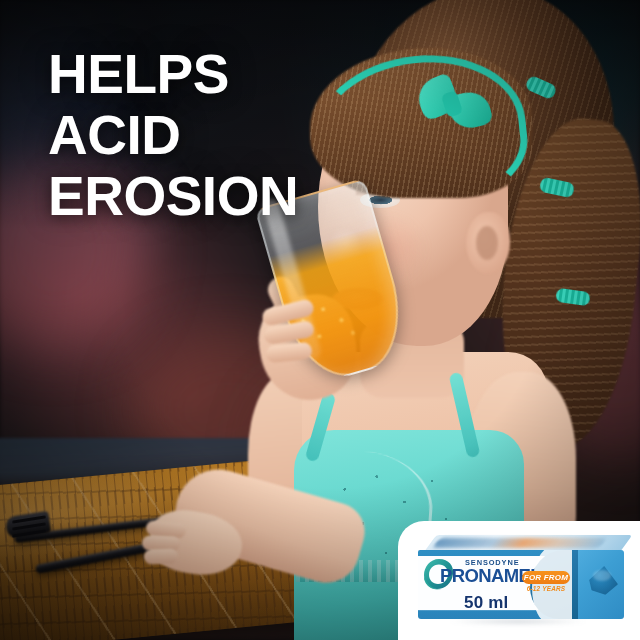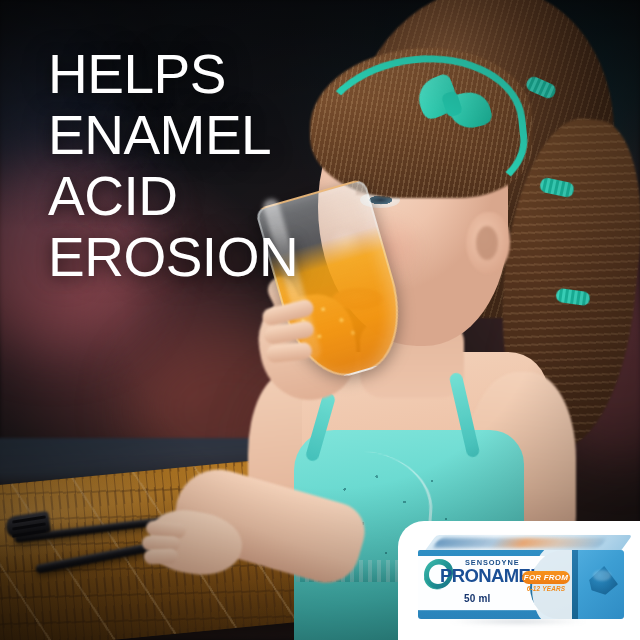--- a/index.html
+++ b/index.html
@@ -371,21 +371,21 @@
   .hf3{left:-2px;top:344px;width:46px;transform:rotate(-6deg);}
   .thumb{
     position:absolute;left:4px;top:276px;width:26px;height:44px;
     transform:rotate(-26deg);border-radius:14px;
     background:linear-gradient(180deg,#f6d6be,#ddad91);filter:blur(1px);
   }
 
   
   .headline{
     position:absolute;left:48px;top:44px;z-index:30;
-    font-weight:normal;color:#ffffff;
+    font-weight:bold;color:#ffffff;
     font-size:55px;line-height:61px;letter-spacing:-.5px;
     text-transform:uppercase;
     text-shadow:0 2px 14px rgba(0,0,0,.55), 0 0 30px rgba(0,0,0,.35);
     white-space:nowrap;
   }
   .headline .ln{display:block;}
 
   
   .prod-panel{
     position:absolute;left:398px;top:521px;width:242px;height:119px;z-index:40;
@@ -471,21 +471,21 @@
     display:block;text-align:center;color:#fff;font-weight:bold;
     font-size:8px;line-height:13px;letter-spacing:.2px;font-style:italic;
   }
   .years{
     position:absolute;left:104px;top:50px;width:48px;z-index:5;
     text-align:center;color:#f08a1a;font-weight:bold;font-size:6.4px;
     font-style:italic;letter-spacing:.2px;
   }
   .ml{
     position:absolute;left:46px;top:58px;z-index:5;
-    font-size:10px;font-weight:bold;color:#16356e;letter-spacing:.2px;
+    font-size:17px;font-weight:bold;color:#16356e;letter-spacing:.2px;
   }
   .box-shadow-ground{
     position:absolute;left:22px;top:96px;width:196px;height:9px;
     background:radial-gradient(ellipse 50% 50% at 50% 50%,rgba(60,80,100,.26),rgba(0,0,0,0) 72%);
     filter:blur(2px);
   }
 </style>
 </head>
 <body>
 
@@ -565,21 +565,20 @@
       <div class="finger fg1"></div>
       <div class="finger fg2"></div>
       <div class="finger fg3"></div>
     </div>
 
     <div class="bg-vign"></div>
   </div>
 
   <div class="headline">
     <span class="ln">HELPS</span>
-    <span class="ln">ENAMEL</span>
     <span class="ln">ACID</span>
     <span class="ln">EROSION</span>
   </div>
 
   <div class="prod-panel">
     <div class="box-shadow-ground"></div>
 
     <div class="box">
       <div class="box-top"></div>
       <div class="box-top-blur"></div>

